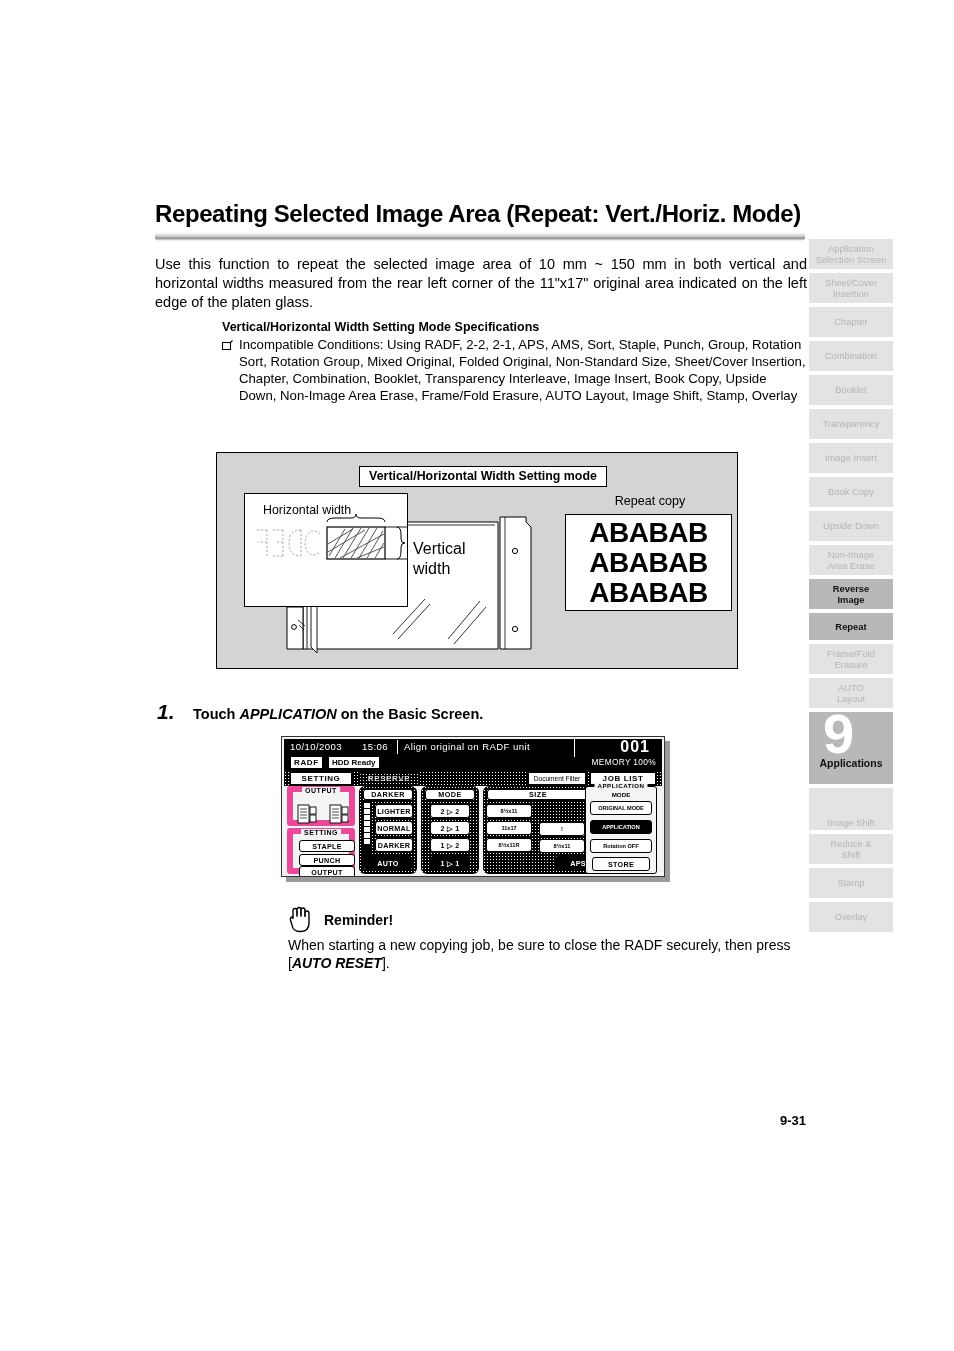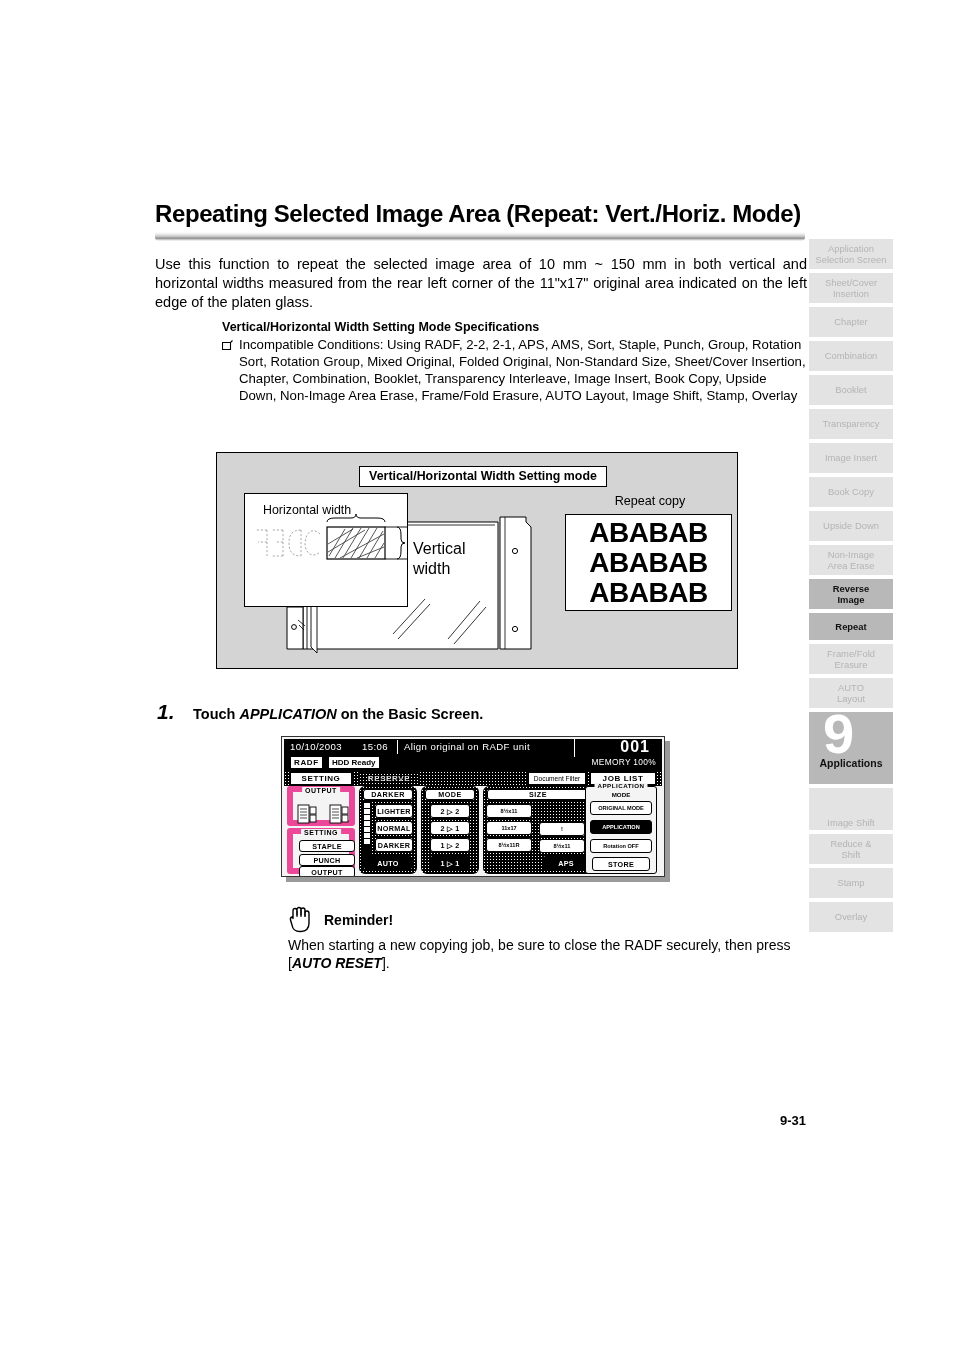--- a/index.html
+++ b/index.html
@@ -382,21 +382,21 @@
         <div class="lcd-btn inv" style="left:9px;top:70px;width:40px;height:14px;">1 ▷ 1</div>
       </div>
 
       <div class="lcd-panel" id="pan-size">
         <div class="panel-title">SIZE</div>
         <div class="lcd-btn tiny" style="left:3px;top:18px;width:46px;height:14px;">8½x11</div>
         <div class="lcd-btn tiny" style="left:3px;top:35px;width:46px;height:14px;">11x17</div>
         <div class="lcd-btn tiny" style="left:3px;top:52px;width:46px;height:14px;">8½x11R</div>
         <div class="lcd-btn tiny" style="left:56px;top:36px;width:46px;height:14px;">!</div>
         <div class="lcd-btn tiny" style="left:56px;top:53px;width:46px;height:14px;">8½x11</div>
-        <div class="lcd-btn inv" style="left:60px;top:70px;width:46px;height:14px;">APS</div>
+        <div class="lcd-btn inv" style="left:72px;top:70px;width:46px;height:14px;">APS</div>
       </div>
 
       <div class="lcd-panel" id="pan-lens">
         <div class="panel-title">LENS</div>
         <div class="lcd-btn" style="left:5px;top:17px;width:38px;height:18px;border:none;background:transparent;font-size:11px;font-weight:normal;">1.00</div>
         <div class="lcd-btn" style="left:5px;top:37px;width:38px;height:14px;">−A−</div>
         <div class="lcd-btn" style="left:5px;top:54px;width:38px;height:14px;">ZOOM</div>
         <div class="lcd-btn inv" style="left:5px;top:70px;width:38px;height:14px;">1.00</div>
       </div>
 

